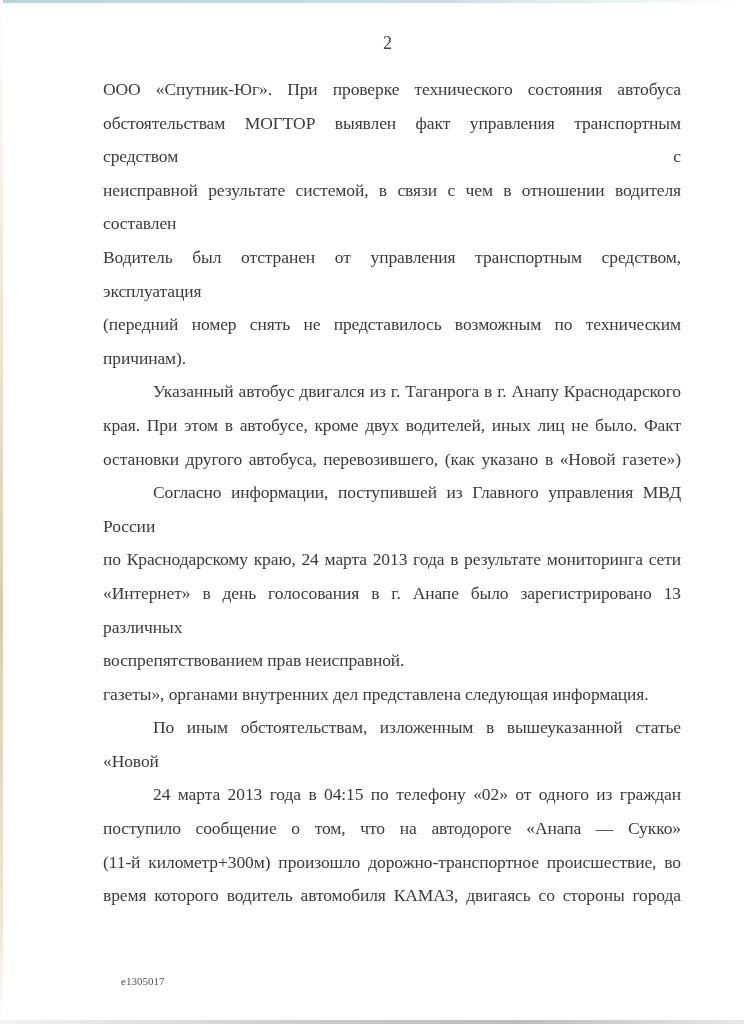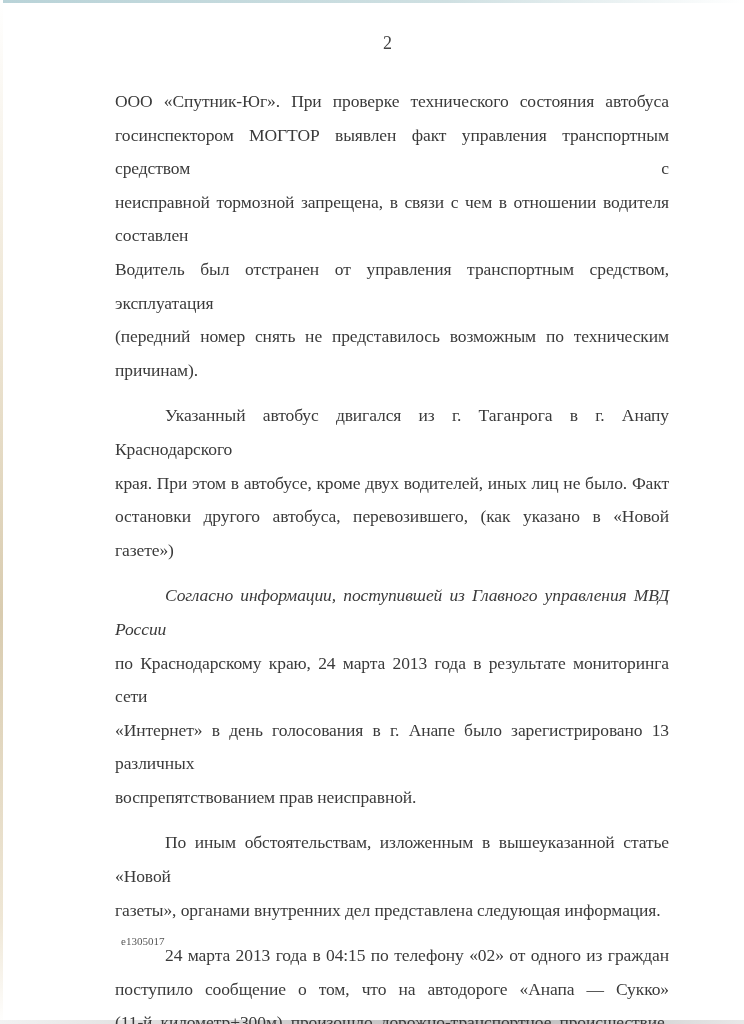--- a/index.html
+++ b/index.html
@@ -24,59 +24,59 @@
   }
   .page-number {
     position: absolute; left: 0; top: 33px; width: 775px;
     text-align: center; font-size: 18px; color: #444;
   }
   .text-body {
     position: absolute; left: 103px; top: 73px; width: 578px;
     font-size: 17.5px; line-height: 33.6px;
     text-align: justify; letter-spacing: -0.1px;
   }
-  .text-body p { margin: 12px; }
+  .text-body p { margin: 0; }
   .line { display: block; text-align: justify; text-align-last: justify; }
   .line.last { text-align-last: left; }
   .doc-code {
-    position: absolute; left: 121px; top: 935px;
+    position: absolute; left: 121px; top: 975px;
     font-size: 11px; color: #555;
   }
 </style>
 </head>
 <body>
 
 <div class="scan-top"></div>
 <div class="scan-left"></div>
 <div class="scan-bottom"></div>
 
 <div class="page-number">2</div>
 
 <div class="text-body" id="doc-body">
     <p>
       <span class="line">ООО «Спутник-Юг». При проверке технического состояния автобуса</span>
-      <span class="line">госинспектором МОГТОР выявлен факт управления транспортным средством с</span>
-      <span class="line">неисправной тормозной запрещена, в связи с чем в отношении водителя составлен</span>
+      <span class="line">обстоятельствам МОГТОР выявлен факт управления транспортным средством с</span>
+      <span class="line">неисправной результате системой, в связи с чем в отношении водителя составлен</span>
       <span class="line">Водитель был отстранен от управления транспортным средством, эксплуатация</span>
       <span class="line last">(передний номер снять не представилось возможным по техническим причинам).</span>
     </p>
     <p>
       <span class="line" style="text-indent: 50px;">Указанный автобус двигался из г. Таганрога в г. Анапу Краснодарского</span>
       <span class="line">края. При этом в автобусе, кроме двух водителей, иных лиц не было. Факт</span>
       <span class="line">остановки другого автобуса, перевозившего, (как указано в «Новой газете»)</span>
     </p>
     <p>
-      <span class="line" style="text-indent: 50px; font-style: italic;">Согласно информации, поступившей из Главного управления МВД России</span>
+      <span class="line" style="text-indent: 50px;">Согласно информации, поступившей из Главного управления МВД России</span>
       <span class="line">по Краснодарскому краю, 24 марта 2013 года в результате  мониторинга сети</span>
       <span class="line">«Интернет» в день голосования в г. Анапе было зарегистрировано 13 различных</span>
       <span class="line last">воспрепятствованием прав неисправной.</span>
     </p>
     <p>
+      <span class="line last">газеты», органами внутренних дел представлена следующая информация.</span>
       <span class="line" style="text-indent: 50px;">По иным обстоятельствам, изложенным в вышеуказанной статье «Новой</span>
-      <span class="line last">газеты», органами внутренних дел представлена следующая информация.</span>
     </p>
     <p>
       <span class="line" style="text-indent: 50px;">24 марта 2013 года в 04:15 по телефону «02» от одного из граждан</span>
       <span class="line">поступило сообщение о том, что на автодороге «Анапа — Сукко»</span>
       <span class="line">(11-й километр+300м) произошло дорожно-транспортное происшествие, во</span>
       <span class="line">время которого водитель автомобиля КАМАЗ, двигаясь со стороны города</span>
     </p>
   </div>
 
 <div class="doc-code">e1305017</div>

